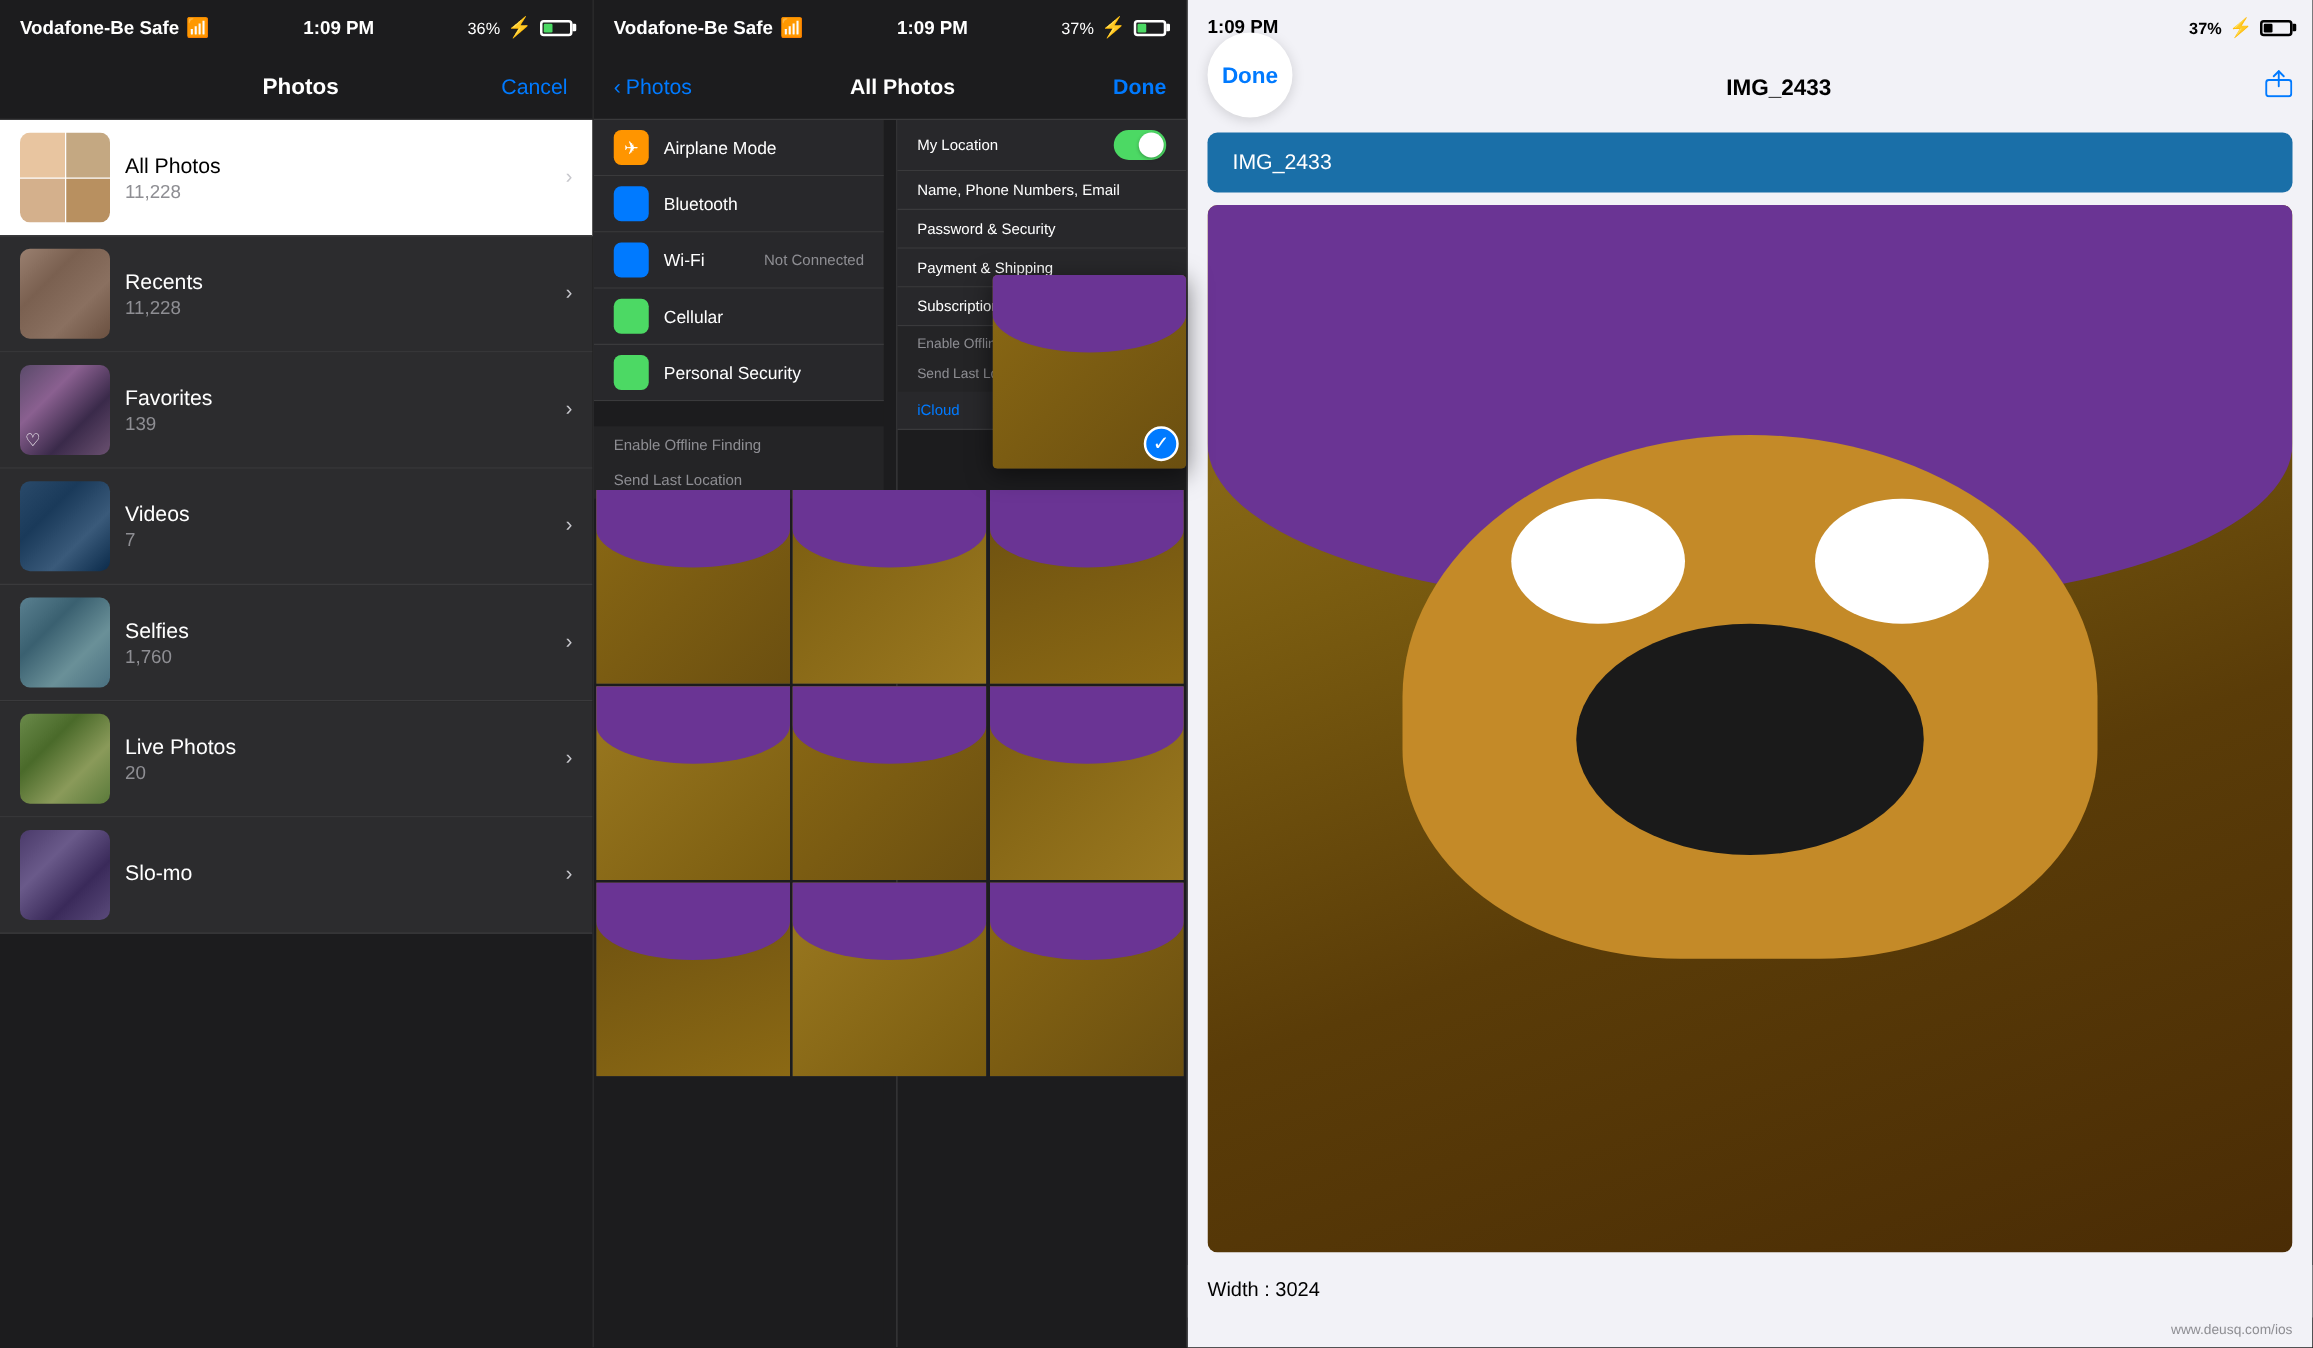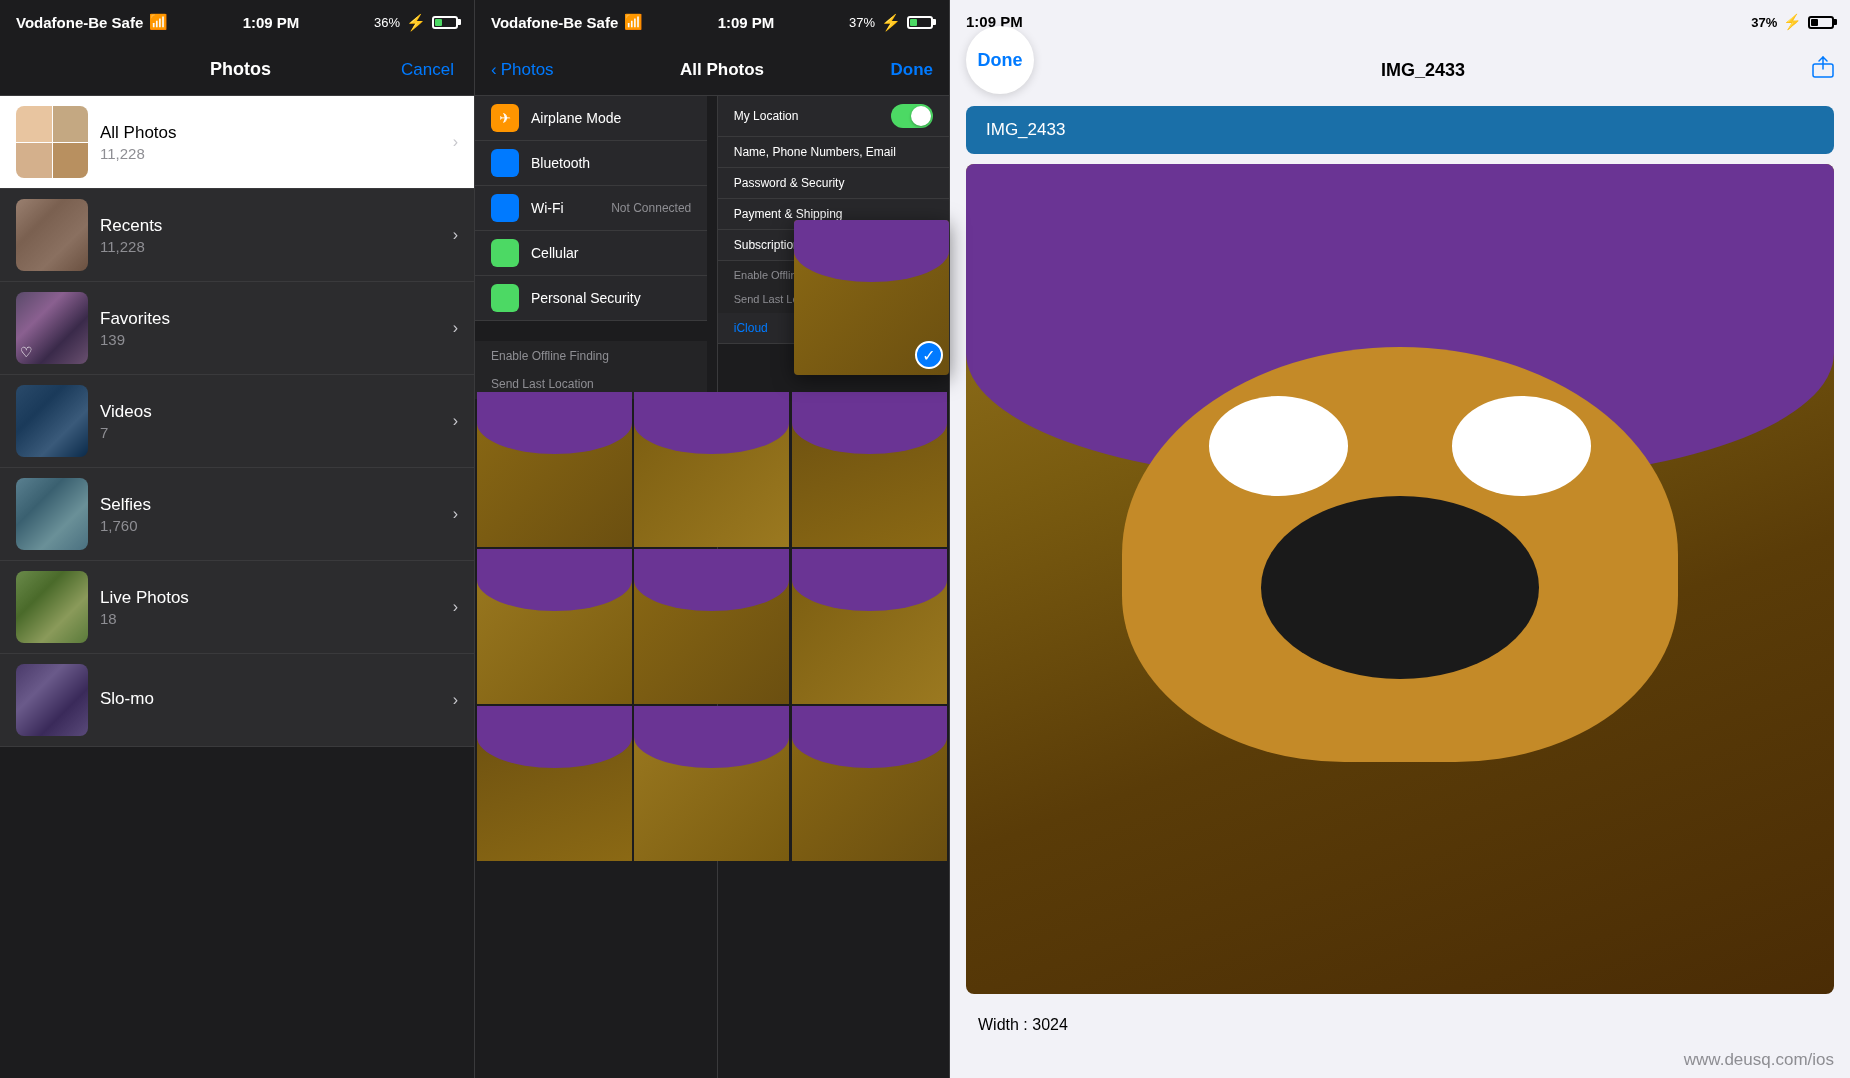--- a/index.html
+++ b/index.html
@@ -453,32 +453,32 @@
       position: absolute;
       top: 28%;
       right: 28%;
       width: 16%;
       height: 12%;
       background: #fff;
       border-radius: 50%;
     }
 
     .width-info {
-      padding: 12px 28px;
+      padding: 12px 16px;
       background: #f2f2f7;
     }
     .width-text {
       font-size: 16px;
       color: #000;
     }
 
     .watermark {
       text-align: right;
       padding: 4px 16px 8px;
-      font-size: 17px;
+      font-size: 11px;
       color: #8e8e93;
     }
 
     
     .scooby-v1 { background: linear-gradient(135deg, #8B6914, #6B4F10); }
     .scooby-v2 { background: linear-gradient(135deg, #7a5c10, #9B7920); }
     .scooby-v3 { background: linear-gradient(160deg, #6B4F10, #8B6914); }
     .scooby-v4 { background: linear-gradient(135deg, #9B7920, #7a5c10); }
 
     .photo-cell-inner {
@@ -565,21 +565,21 @@
         <div class="album-name">Selfies</div>
         <div class="album-count">1,760</div>
       </div>
       <div class="chevron">›</div>
     </div>
 
     <div class="album-item dark">
       <div class="album-thumb" style="background:linear-gradient(135deg,#6a8a4a,#4a6a2a,#8a9a5a,#5a7a3a);border-radius:8px;"></div>
       <div class="album-info">
         <div class="album-name">Live Photos</div>
-        <div class="album-count">18</div>
+        <div class="album-count">20</div>
       </div>
       <div class="chevron">›</div>
     </div>
 
     <div class="album-item dark">
       <div class="album-thumb" style="background:linear-gradient(135deg,#4a3a6a,#6a5a8a,#3a2a5a,#5a4a7a);border-radius:8px;"></div>
       <div class="album-info">
         <div class="album-name">Slo-mo</div>
         <div class="album-count"></div>
       </div>

